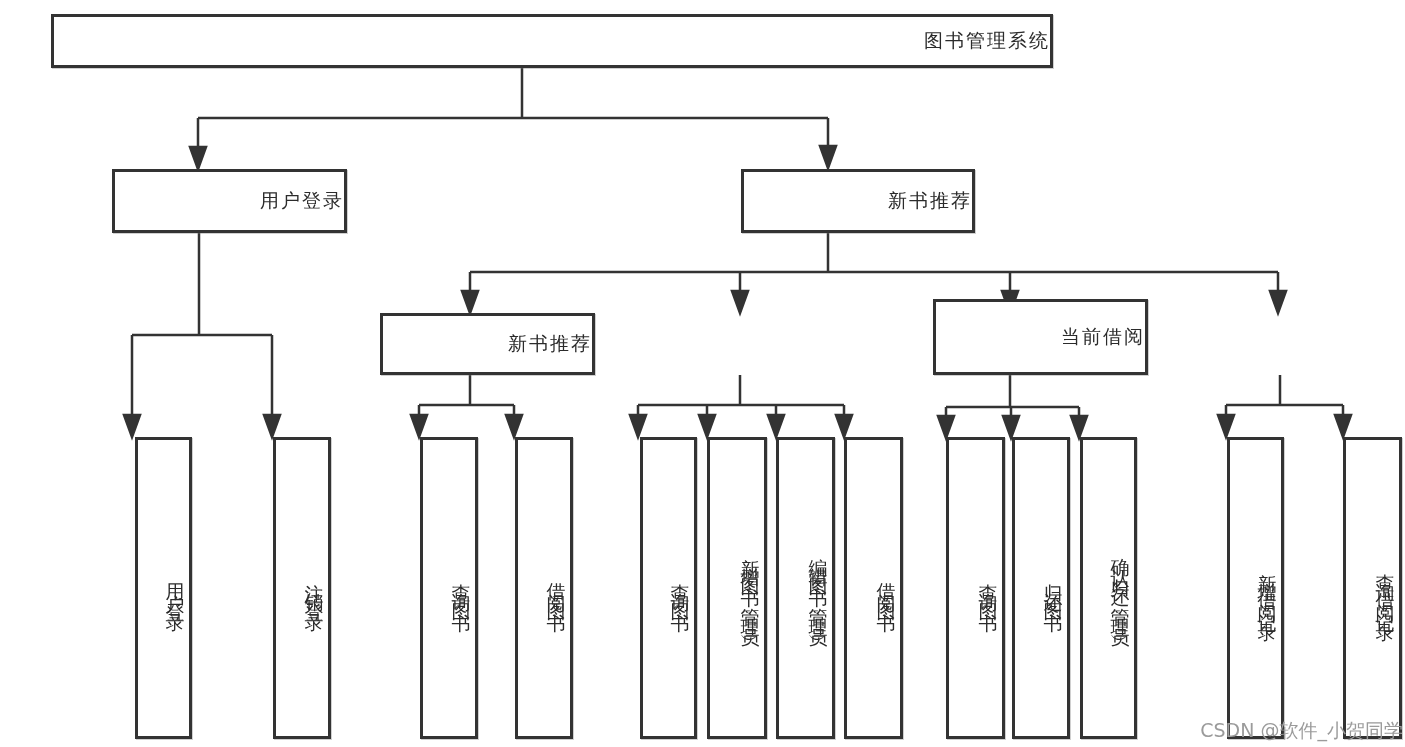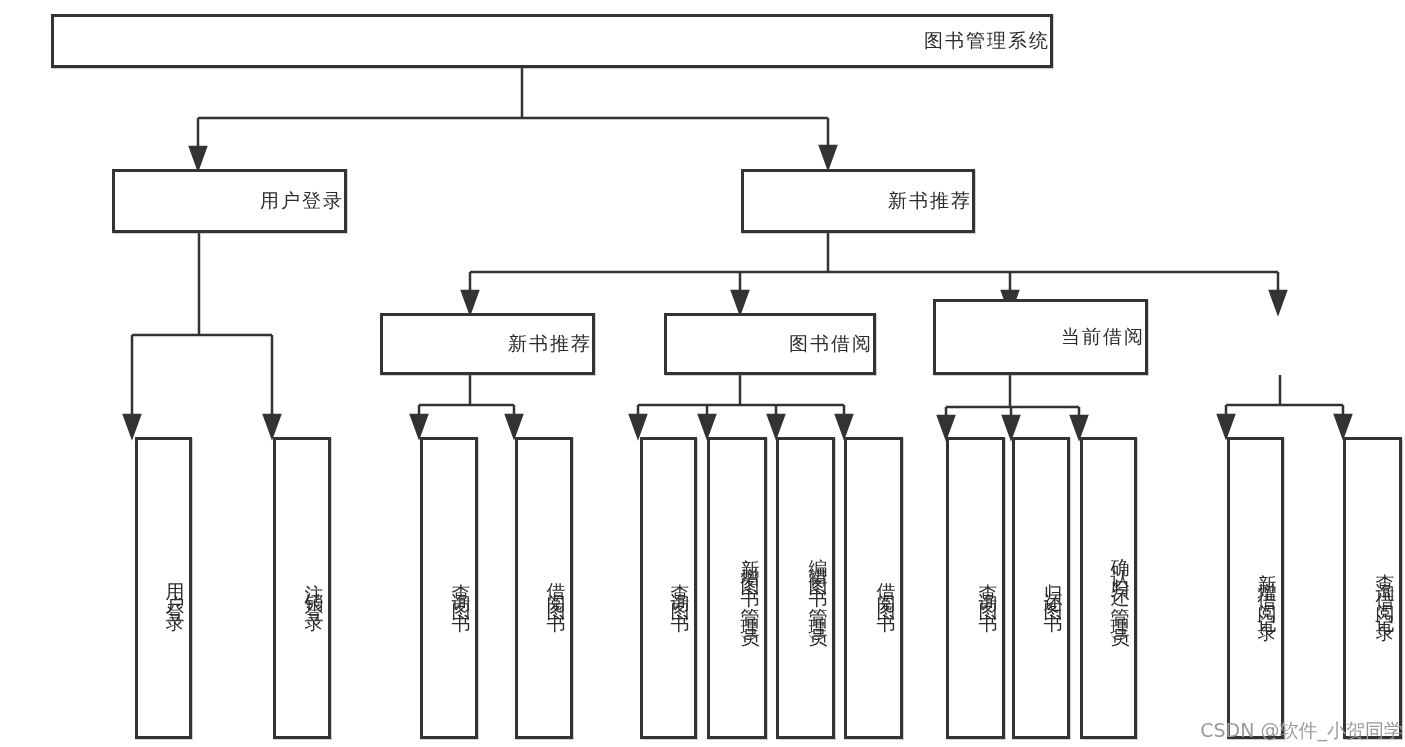--- a/index.html
+++ b/index.html
@@ -121,23 +121,20 @@
   <div class="node" style="left:82px;top:169px;width:235px;height:64px">
     <span class="hlbl">用户登录</span>
   </div>
   <div class="node" style="left:711px;top:169px;width:234px;height:64px">
     <span class="hlbl">新书推荐</span>
   </div>
 
   <div class="node" style="left:350px;top:313px;width:215px;height:62px">
     <span class="hlbl">新书推荐</span>
   </div>
-  <div class="node" style="left:634px;top:313px;width:212px;height:62px">
-    <span class="hlbl">图书借阅</span>
-  </div>
   <div class="node" style="left:903px;top:299px;width:215px;height:76px">
     <span class="hlbl">当前借阅</span>
   </div>
 
   <div class="node" style="left:105px;top:437px;width:57px;height:302px">
     <span class="vlbl">用户登录</span>
   </div>
   <div class="node" style="left:243px;top:437px;width:58px;height:302px">
     <span class="vlbl">注销登录</span>
   </div>

